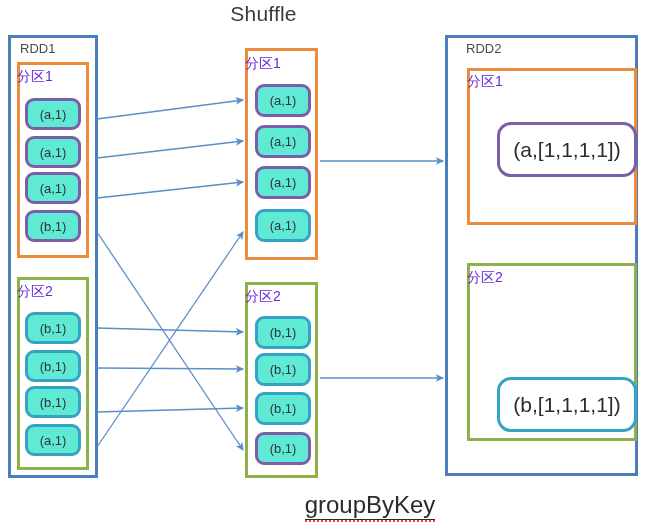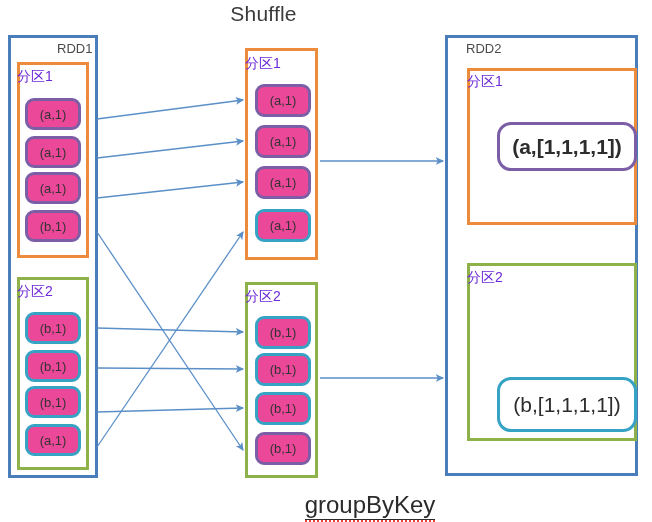--- a/index.html
+++ b/index.html
@@ -64,21 +64,21 @@
   .part-label{
     position:absolute;
     font-size:14px;color:#6d28d9;
     white-space:nowrap;
     text-align:left;
   }
 
   .cell{
     position:absolute;
     box-sizing:border-box;
-    background:#ec4899;
+    background:#5eead4;
     border-radius:9px;
     display:flex;align-items:center;justify-content:center;
     font-size:13px;color:#333333;
     white-space:nowrap;
   }
   .cell-purple{border:3px solid #7C5EA6;}
   .cell-cyan{border:3px solid #36A2C4;}
 
   .cell-big{
     position:absolute;
@@ -94,21 +94,21 @@
   #arrows{position:absolute;left:0;top:0;width:652px;height:522px;pointer-events:none;}
 </style>
 </head>
 <body>
 
 <div id="stage">
 
   <div class="title-top">Shuffle</div>
 
   <div class="rdd-box" style="left:8px;top:35px;width:90px;height:443px;"></div>
-  <div class="rdd-label" style="left:20px;top:41px;margin-left:37px;">RDD1</div>
+  <div class="rdd-label" style="left:20px;top:41px;">RDD1</div>
 
   <div class="part-box part-orange" style="left:17px;top:62px;width:72px;height:196px;"></div>
   <div class="part-label" style="left:17px;top:68px;width:72px;">分区1</div>
   <div class="cell cell-purple" style="left:25px;top:98px;width:56px;height:32px;">(a,1)</div>
   <div class="cell cell-purple" style="left:25px;top:136px;width:56px;height:32px;">(a,1)</div>
   <div class="cell cell-purple" style="left:25px;top:172px;width:56px;height:32px;">(a,1)</div>
   <div class="cell cell-purple" style="left:25px;top:210px;width:56px;height:32px;">(b,1)</div>
 
   <div class="part-box part-green" style="left:17px;top:277px;width:72px;height:193px;"></div>
   <div class="part-label" style="left:17px;top:283px;width:72px;">分区2</div>
@@ -129,21 +129,21 @@
   <div class="cell cell-cyan" style="left:255px;top:316px;width:56px;height:33px;">(b,1)</div>
   <div class="cell cell-cyan" style="left:255px;top:353px;width:56px;height:33px;">(b,1)</div>
   <div class="cell cell-cyan" style="left:255px;top:392px;width:56px;height:33px;">(b,1)</div>
   <div class="cell cell-purple" style="left:255px;top:432px;width:56px;height:33px;">(b,1)</div>
 
   <div class="rdd-box" style="left:445px;top:35px;width:193px;height:441px;"></div>
   <div class="rdd-label" style="left:466px;top:41px;">RDD2</div>
 
   <div class="part-box part-orange" style="left:467px;top:68px;width:170px;height:157px;"></div>
   <div class="part-label" style="left:467px;top:73px;width:170px;">分区1</div>
-  <div class="cell-big cell-purple" style="left:497px;top:122px;width:140px;height:49px;font-weight:bold;">(a,[1,1,1,1])</div>
+  <div class="cell-big cell-purple" style="left:497px;top:122px;width:140px;height:55px;">(a,[1,1,1,1])</div>
 
   <div class="part-box part-green" style="left:467px;top:263px;width:170px;height:178px;"></div>
   <div class="part-label" style="left:467px;top:269px;width:170px;">分区2</div>
   <div class="cell-big cell-cyan" style="left:497px;top:345px;width:140px;height:55px;margin-top:32px;">(b,[1,1,1,1])</div>
 
   <svg id="arrows" width="652" height="522" viewBox="0 0 652 522">
     <defs>
       <marker id="ah" markerWidth="7" markerHeight="7" refX="5.6" refY="3" orient="auto" markerUnits="strokeWidth">
         <path d="M0,0 L6.5,3 L0,6 L1.6,3 z" fill="#5B8FC7"></path>
       </marker>

